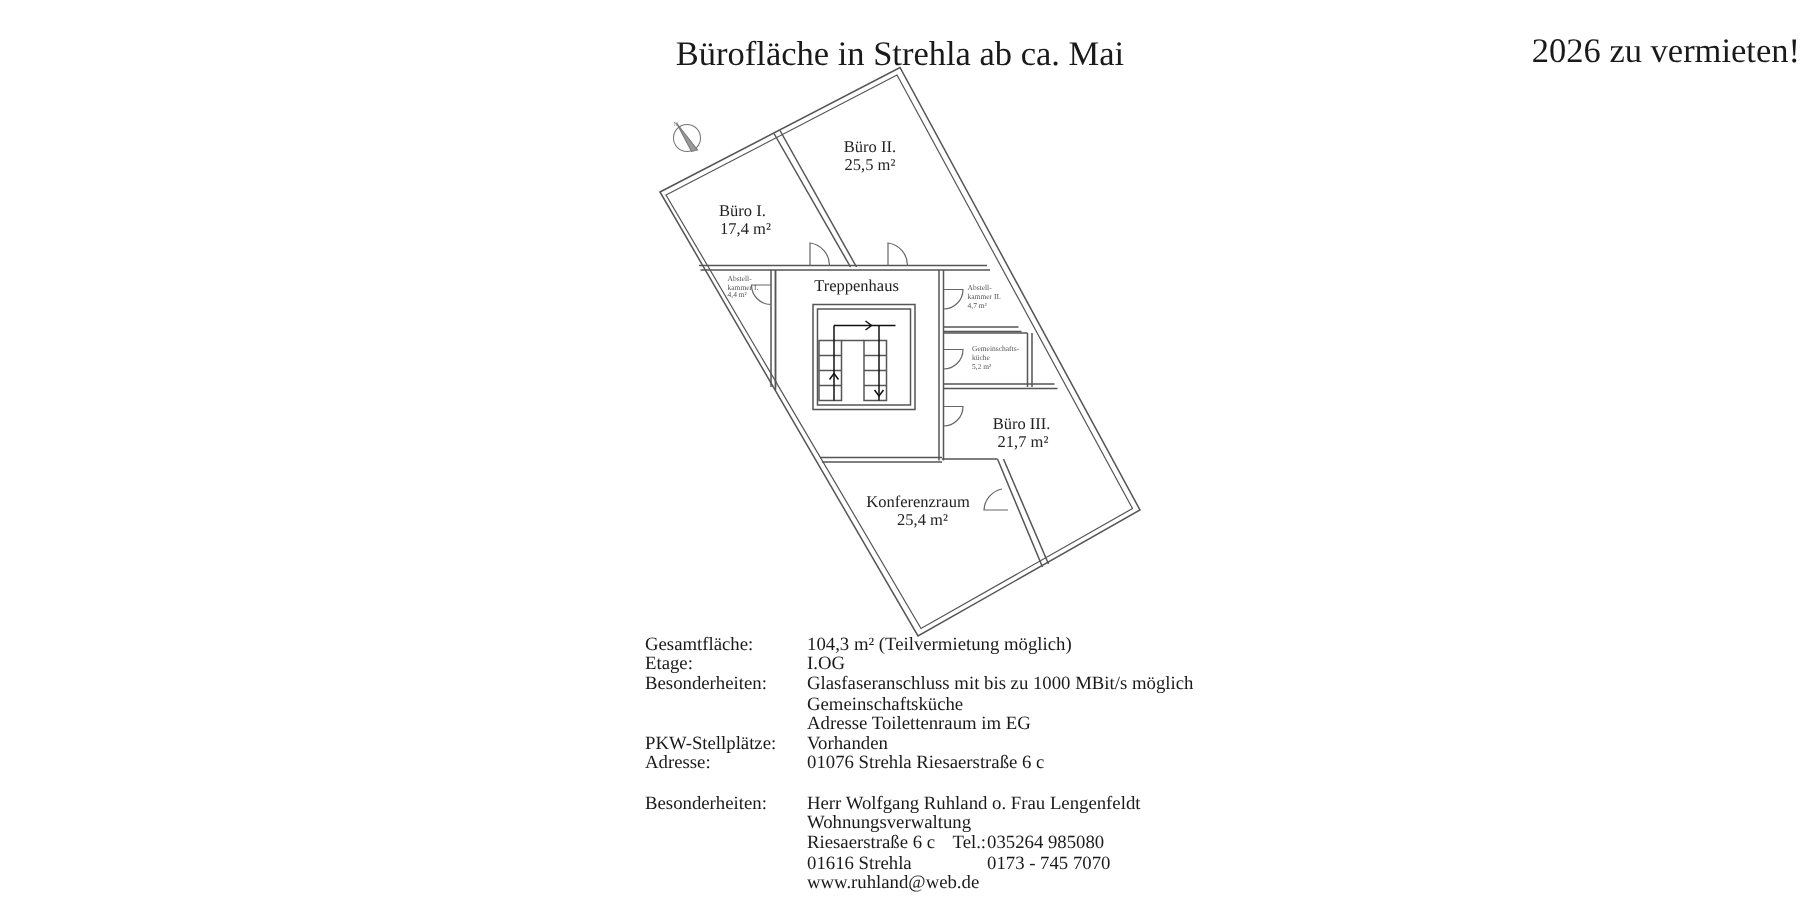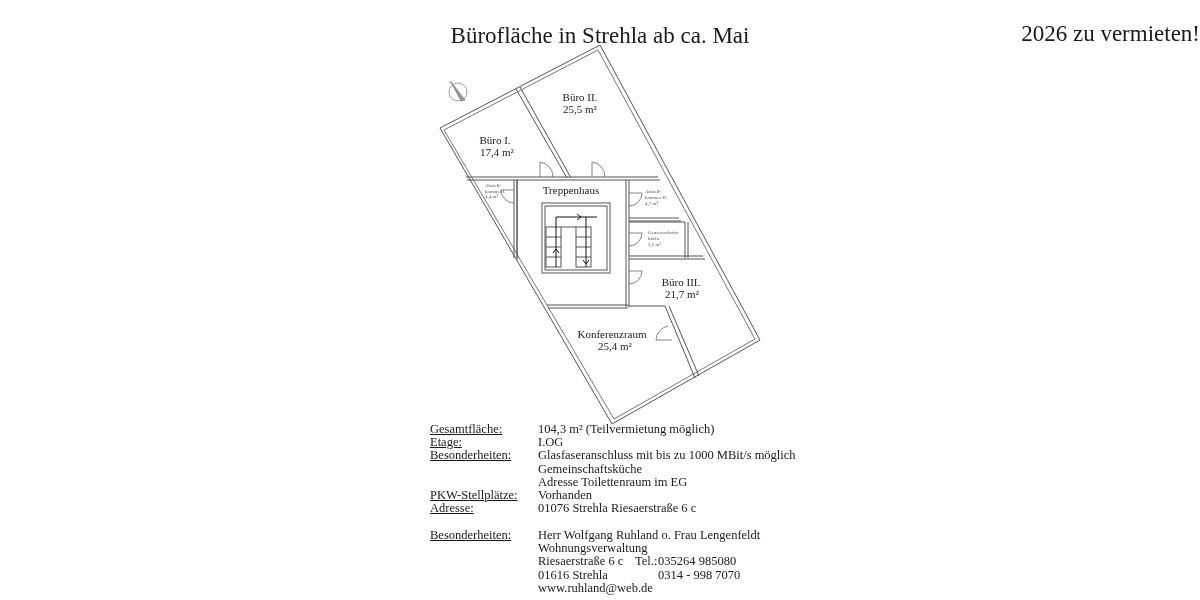--- a/index.html
+++ b/index.html
@@ -5,21 +5,21 @@
   html, body { margin:0; padding:0; background:#ffffff; }
   body { width:1200px; height:600px; position:relative; overflow:hidden; font-family:"Liberation Serif","DejaVu Serif",serif; color:#1a1a1a; }
   .title { position:absolute; left:0; width:1200px; text-align:center; font-size:23px; line-height:24px; }
   .title.l1 { top:0px;margin-top:24px; }
   .title.l2 { top:22px;text-align:right; }
   svg.plan { position:absolute; left:0; top:0; }
   .room-label { font-family:"Liberation Serif","DejaVu Serif",serif; font-size:11px; fill:#222; }
   .room-small { font-family:"Liberation Serif","DejaVu Serif",serif; font-size:5px; fill:#555; }
   .info { position:absolute; left:430px; font-size:12.5px; line-height:13.2px; }
   .row { position:relative; height:13.2px; }
-  .lbl { position:absolute; left:0; white-space:nowrap;text-decoration:underline; }
+  .lbl { position:absolute; left:0; white-space:nowrap; }
   .val { position:absolute; left:108px; white-space:nowrap; }
   .tel-lbl { position:absolute; left:205px; white-space:nowrap; }
   .tel-val { position:absolute; left:228px; white-space:nowrap; }
 </style>
 </head>
 <body>
 
 <div class="title l1">Bürofläche in Strehla ab ca. Mai</div>
 <div class="title l2">2026 zu vermieten!</div>
 
@@ -159,18 +159,18 @@
   <div class="row">
     <span class="val">Wohnungsverwaltung</span>
   </div>
   <div class="row">
     <span class="val">Riesaerstraße 6 c</span>
     <span class="tel-lbl" style="left:205px;">Tel.:</span>
     <span class="tel-val">035264 985080</span>
   </div>
   <div class="row">
     <span class="val">01616 Strehla</span>
-    <span class="tel-val">0314 - 998 7070</span>
+    <span class="tel-val">0173 - 745 7070</span>
   </div>
   <div class="row">
     <span class="val">www.ruhland@web.de</span>
   </div>
 </div>
 
 </body></html>

